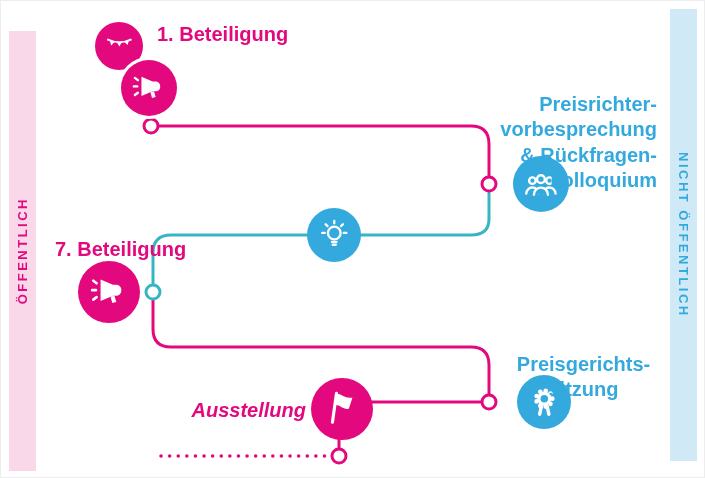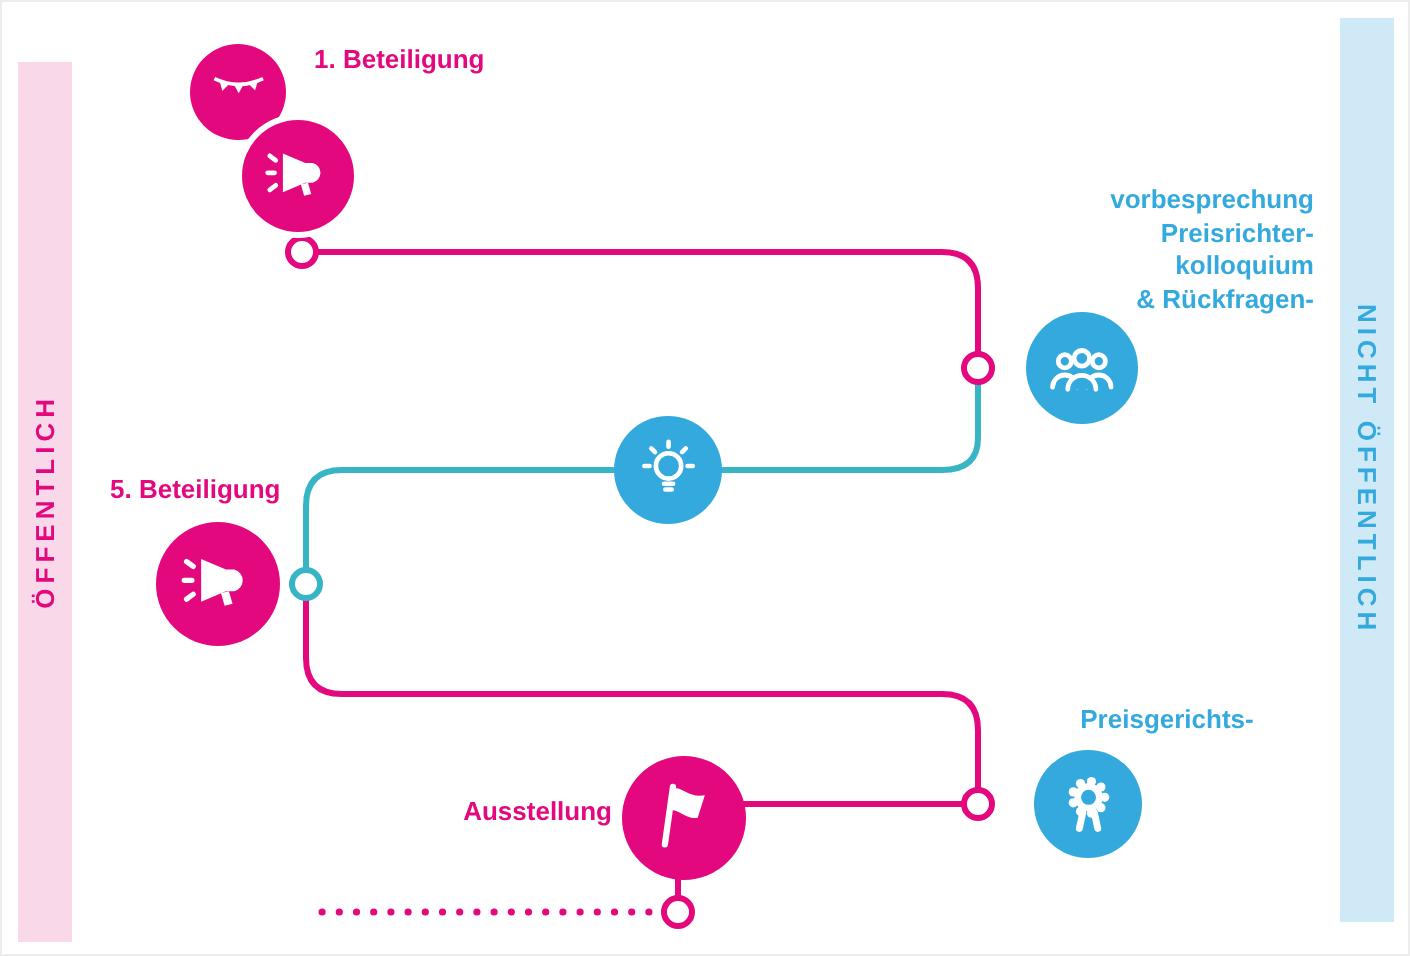--- a/index.html
+++ b/index.html
@@ -25,21 +25,21 @@
   .joint.teal { stroke:var(--teal,#38b5c4); }
 
   
   .node { position:absolute; border-radius:50%; display:flex; align-items:center; justify-content:center; }
   .node.pink-bg { background:var(--pink,#e3087e); }
   .node.blue-bg { background:var(--blue,#33a9dd); }
   .node.ring { box-shadow:0 0 0 3px #fff; }
   .node svg { width:64%; height:64%; display:block; }
 
   
-  .label { position:absolute; font-weight:700; font-size:13px; line-height:1.27; white-space:nowrap; }
+  .label { position:absolute; font-weight:700; font-size:20px; line-height:1.27; white-space:nowrap; }
   .pink-text { color:var(--pink,#e3087e); }
   .blue-text { color:var(--blue,#33a9dd); }
   .t-right { text-align:right; }
   .t-center { text-align:center; }
 </style>
 </head>
 <body>
 
 <div class="canvas">
 
@@ -144,32 +144,33 @@
         <path d="M7.5 3.8 C10.2 2.4 12.4 6 17.4 4.4 L16.2 11.4 C12.6 12.6 10.4 9.4 7.5 10.4 Z" fill="#fff"></path>
       </g>
     </svg>
   </div>
 
   <div class="label pink-text" style="left:156px;top:21px;">
     <div>1. Beteiligung</div>
   </div>
 
   <div class="label blue-text t-right" style="right:47px;top:91px;">
+    <div>Preisrichter-</div>
     <div>vorbesprechung</div>
-    <div>Preisrichter-</div>
+    <div>&amp; Rückfragen-</div>
     <div>kolloquium</div>
-    <div>&amp; Rückfragen-</div>
   </div>
 
 
   <div class="label pink-text" style="left:54px;top:236px;">
-    <div>5. Beteiligung</div>
+    <div>7. Beteiligung</div>
   </div>
 
   <div class="label blue-text t-center" style="left:505px;top:351px;width:155px;">
     <div>Preisgerichts-</div>
+    <div>sitzung</div>
   </div>
 
-  <div class="label pink-text t-right" style="right:398px;top:397px;">
+  <div class="label pink-text t-right" style="right:398px;top:397px;font-style:italic;">
     <div>Ausstellung</div>
   </div>
 
 </div>
 
 </body></html>

